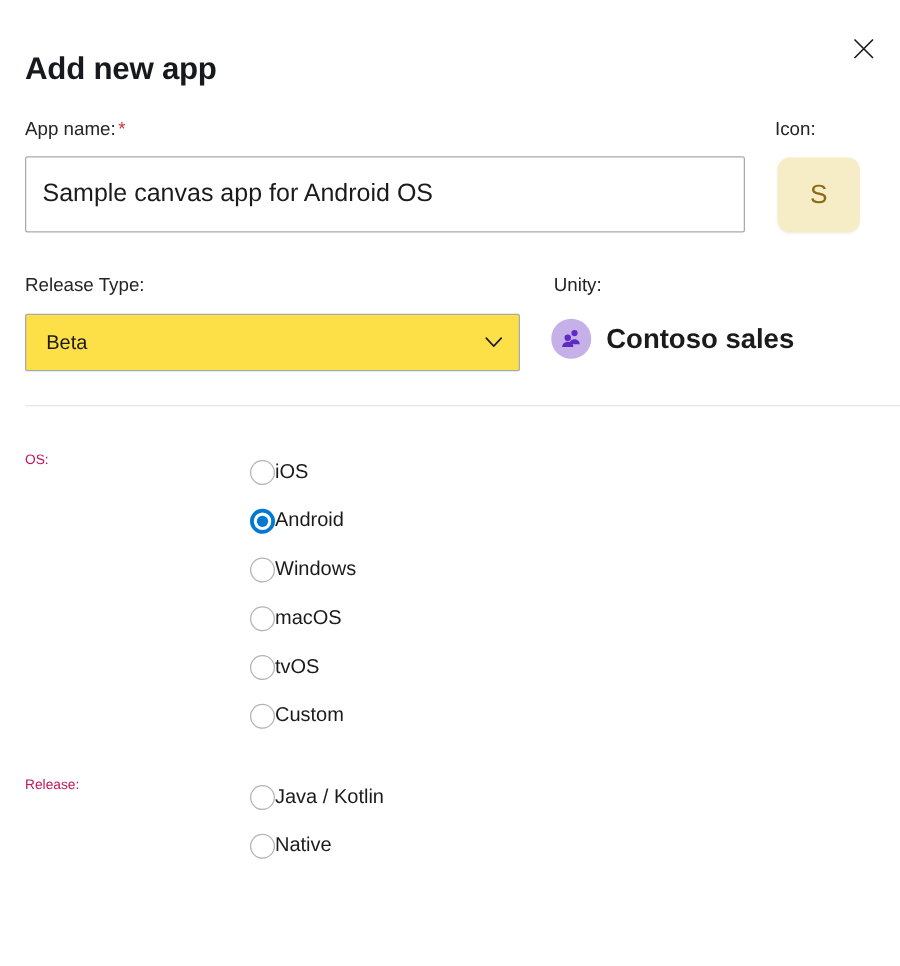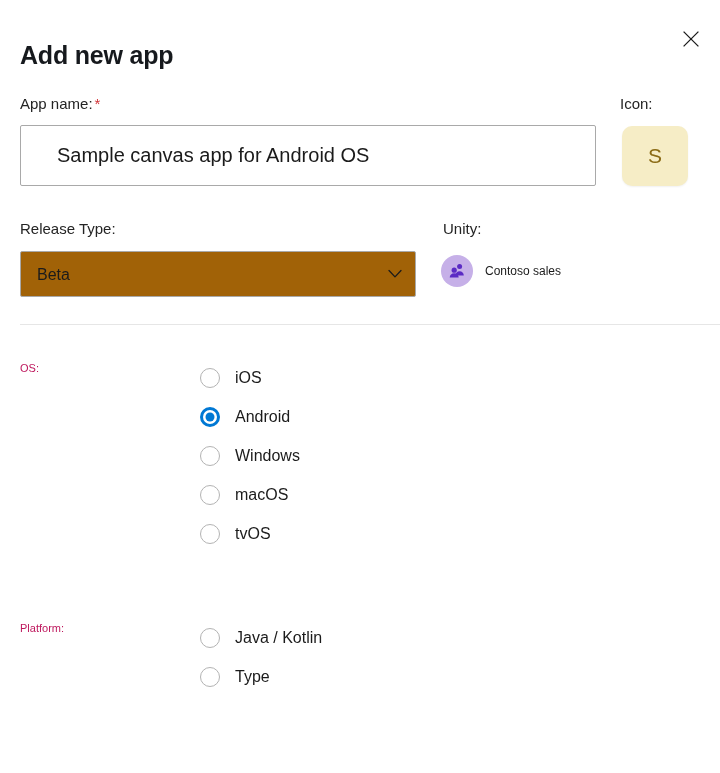--- a/index.html
+++ b/index.html
@@ -82,21 +82,21 @@
     top: 125px;
     width: 576px;
     height: 61px;
     box-sizing: border-box;
     border: 1px solid #a9a9a9;
     border-radius: 2px;
     background: #ffffff;
     font-family: "Liberation Sans", sans-serif;
     font-size: 20px;
     color: #1b1b1b;
-    padding: 0 36px;
+    padding: 0 13px;
     outline: none;
   }
 
   .app-icon-tile {
     position: absolute;
     left: 622px;
     top: 126px;
     width: 66px;
     height: 60px;
     border-radius: 10px;
@@ -128,21 +128,21 @@
     top: 251px;
     width: 396px;
     height: 46px;
   }
   .release-select {
     width: 100%;
     height: 100%;
     box-sizing: border-box;
     border: 1px solid #a9a9a9;
     border-radius: 2px;
-    background: #a16207;
+    background: #fde047;
     font-family: "Liberation Sans", sans-serif;
     font-size: 16px;
     color: #1b1b1b;
     padding: 0 36px 0 16px;
     appearance: none;
     -webkit-appearance: none;
     outline: none;
     cursor: pointer;
   }
   .select-chevron {
@@ -167,23 +167,24 @@
     width: 32px;
     height: 32px;
     border-radius: 50%;
     background: #c6b0e8;
     display: flex;
     align-items: center;
     justify-content: center;
     flex: none;
   }
   .owner-name {
-    font-size: 12px;
-    color: #1b1b1b;
-    white-space: nowrap;
+    font-size: 22px;
+    color: #1b1b1b;
+    white-space: nowrap;
+    font-weight: bold;
   }
 
   
   .section-divider {
     position: absolute;
     left: 20px;
     top: 324px;
     width: 700px;
     height: 1px;
     background: #e6e6e6;
@@ -204,21 +205,21 @@
     left: 200px;
   }
   .os-radio-list { top: 358px; }
   .platform-radio-list { top: 618px; }
 
   .radio-row {
     display: flex;
     align-items: center;
     height: 39px;
     cursor: pointer;
-    gap: 15px;
+    gap: 0;
   }
   .radio-mark {
     width: 20px;
     height: 20px;
     border-radius: 50%;
     border: 1px solid #b3b3b3;
     background: #ffffff;
     box-sizing: border-box;
     flex: none;
     position: relative;
@@ -320,25 +321,29 @@
     <span class="radio-label">Windows</span>
   </div>
   <div class="radio-row">
     <span class="radio-mark"></span>
     <span class="radio-label">macOS</span>
   </div>
   <div class="radio-row">
     <span class="radio-mark"></span>
     <span class="radio-label">tvOS</span>
   </div>
-</div>
-
-<div class="group-label platform-group-label">Platform:</div>
+  <div class="radio-row">
+    <span class="radio-mark"></span>
+    <span class="radio-label">Custom</span>
+  </div>
+</div>
+
+<div class="group-label platform-group-label">Release:</div>
 <div class="radio-list platform-radio-list">
   <div class="radio-row">
     <span class="radio-mark"></span>
     <span class="radio-label">Java / Kotlin</span>
   </div>
   <div class="radio-row">
     <span class="radio-mark"></span>
-    <span class="radio-label">Type</span>
+    <span class="radio-label">Native</span>
   </div>
 </div>
 
 </body></html>

